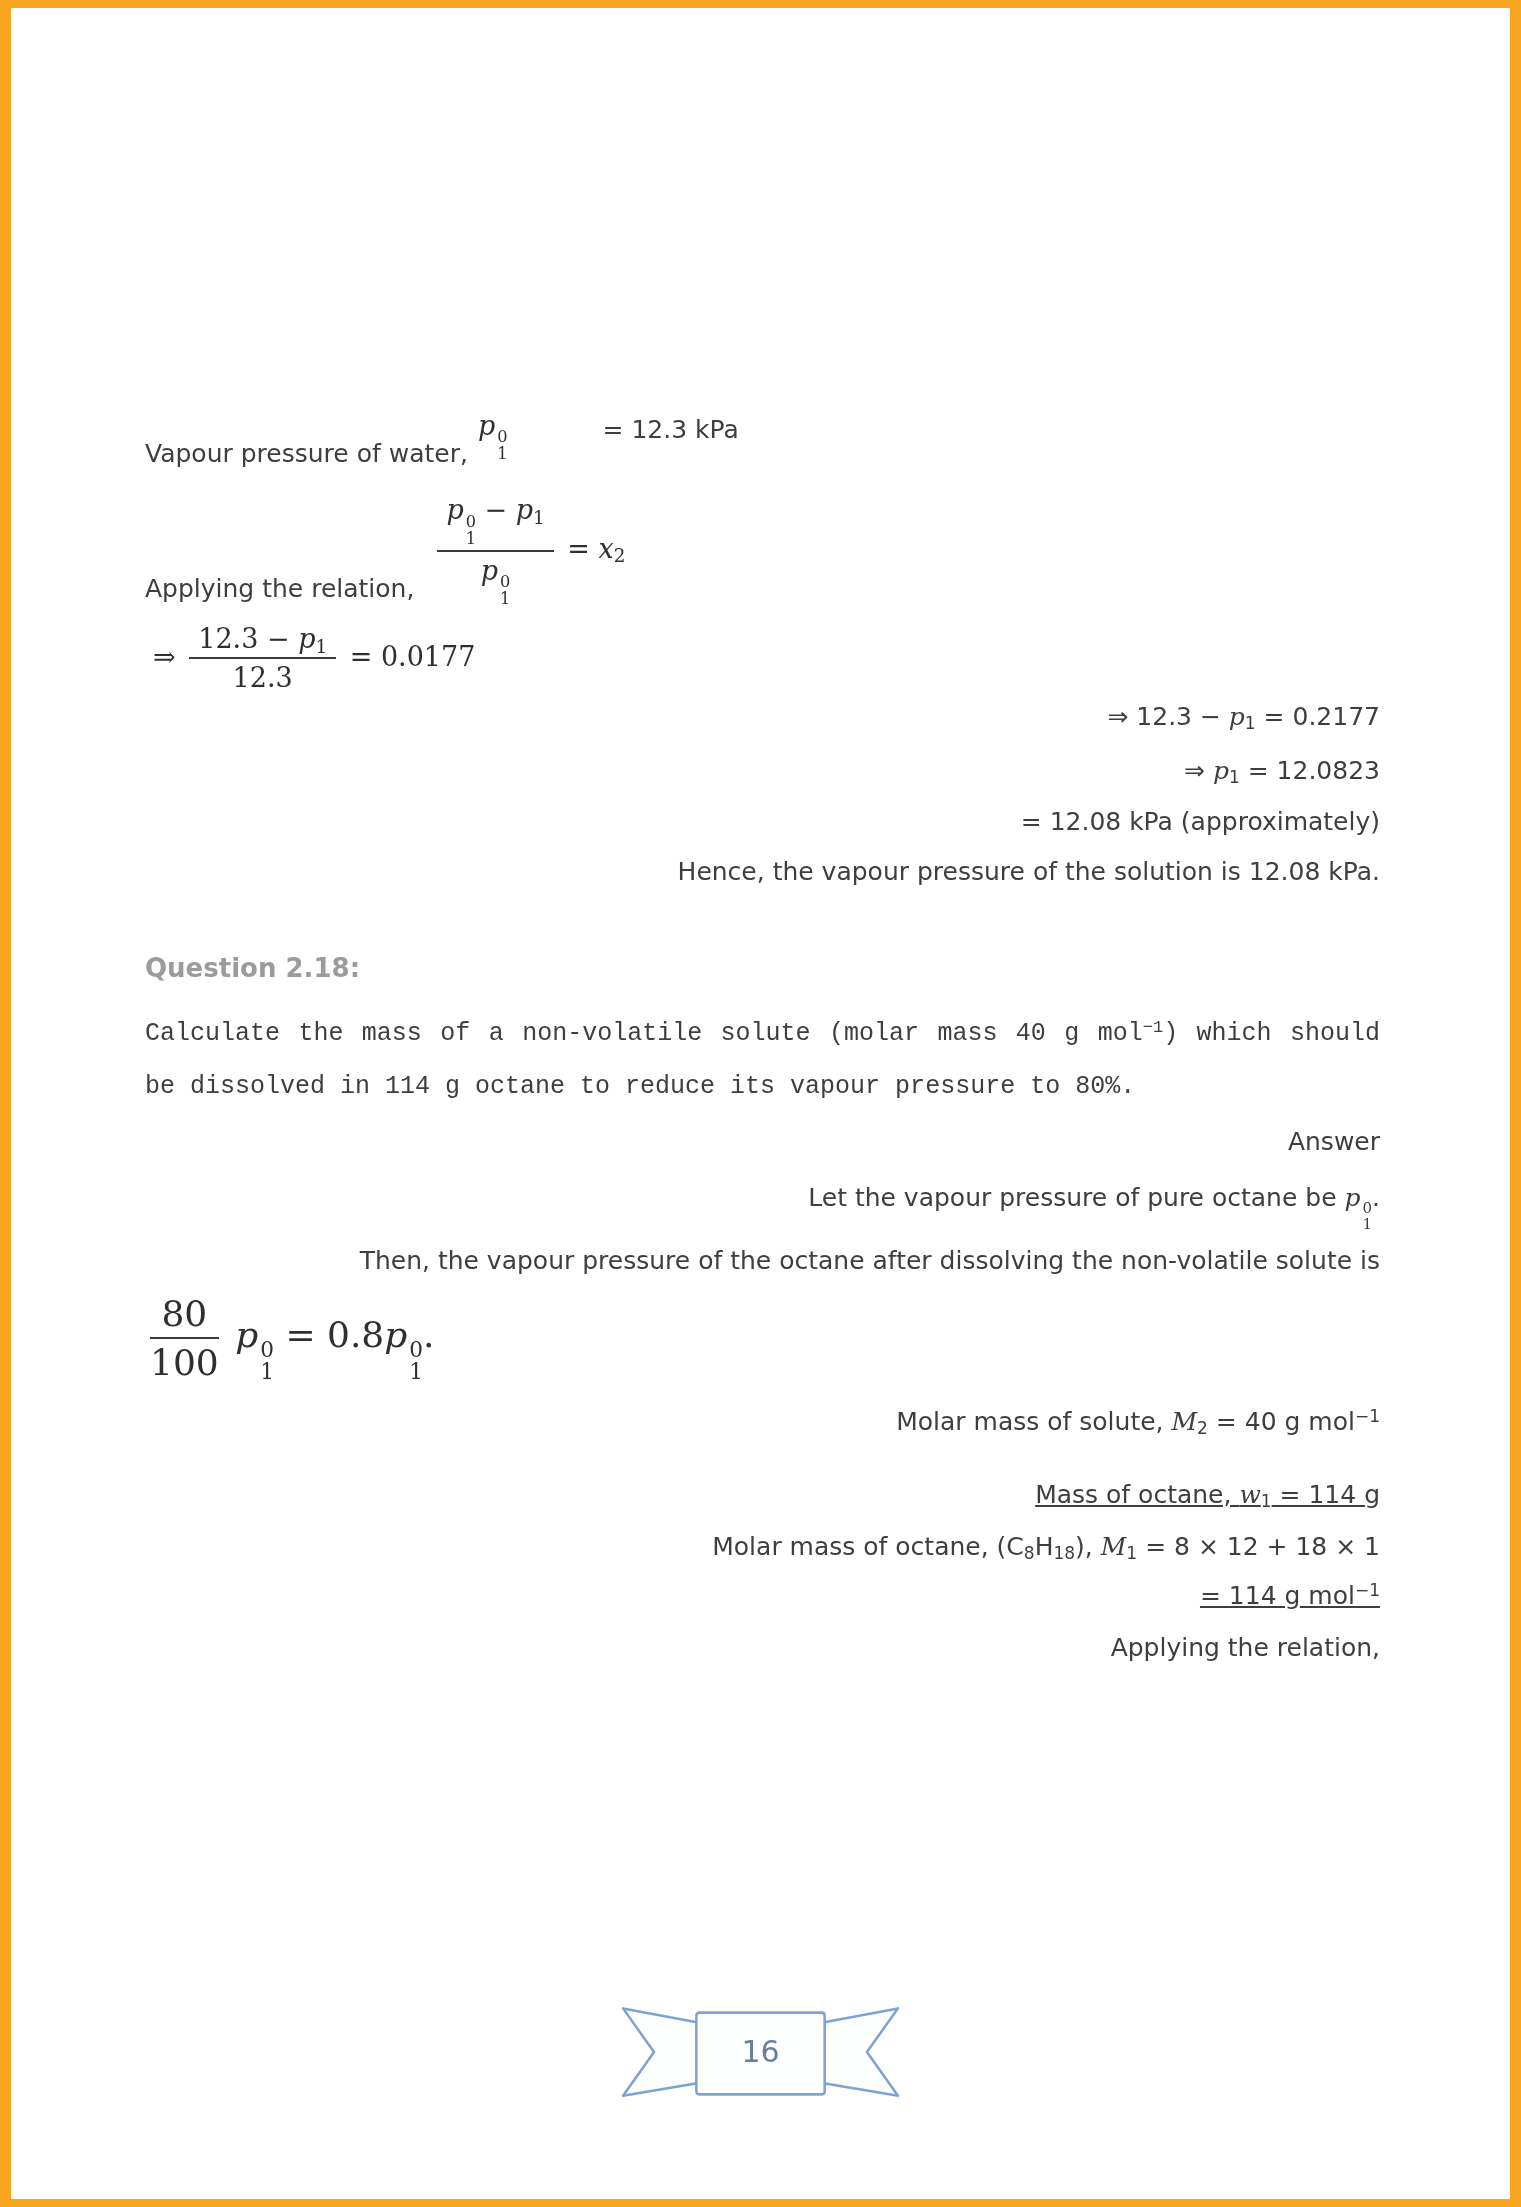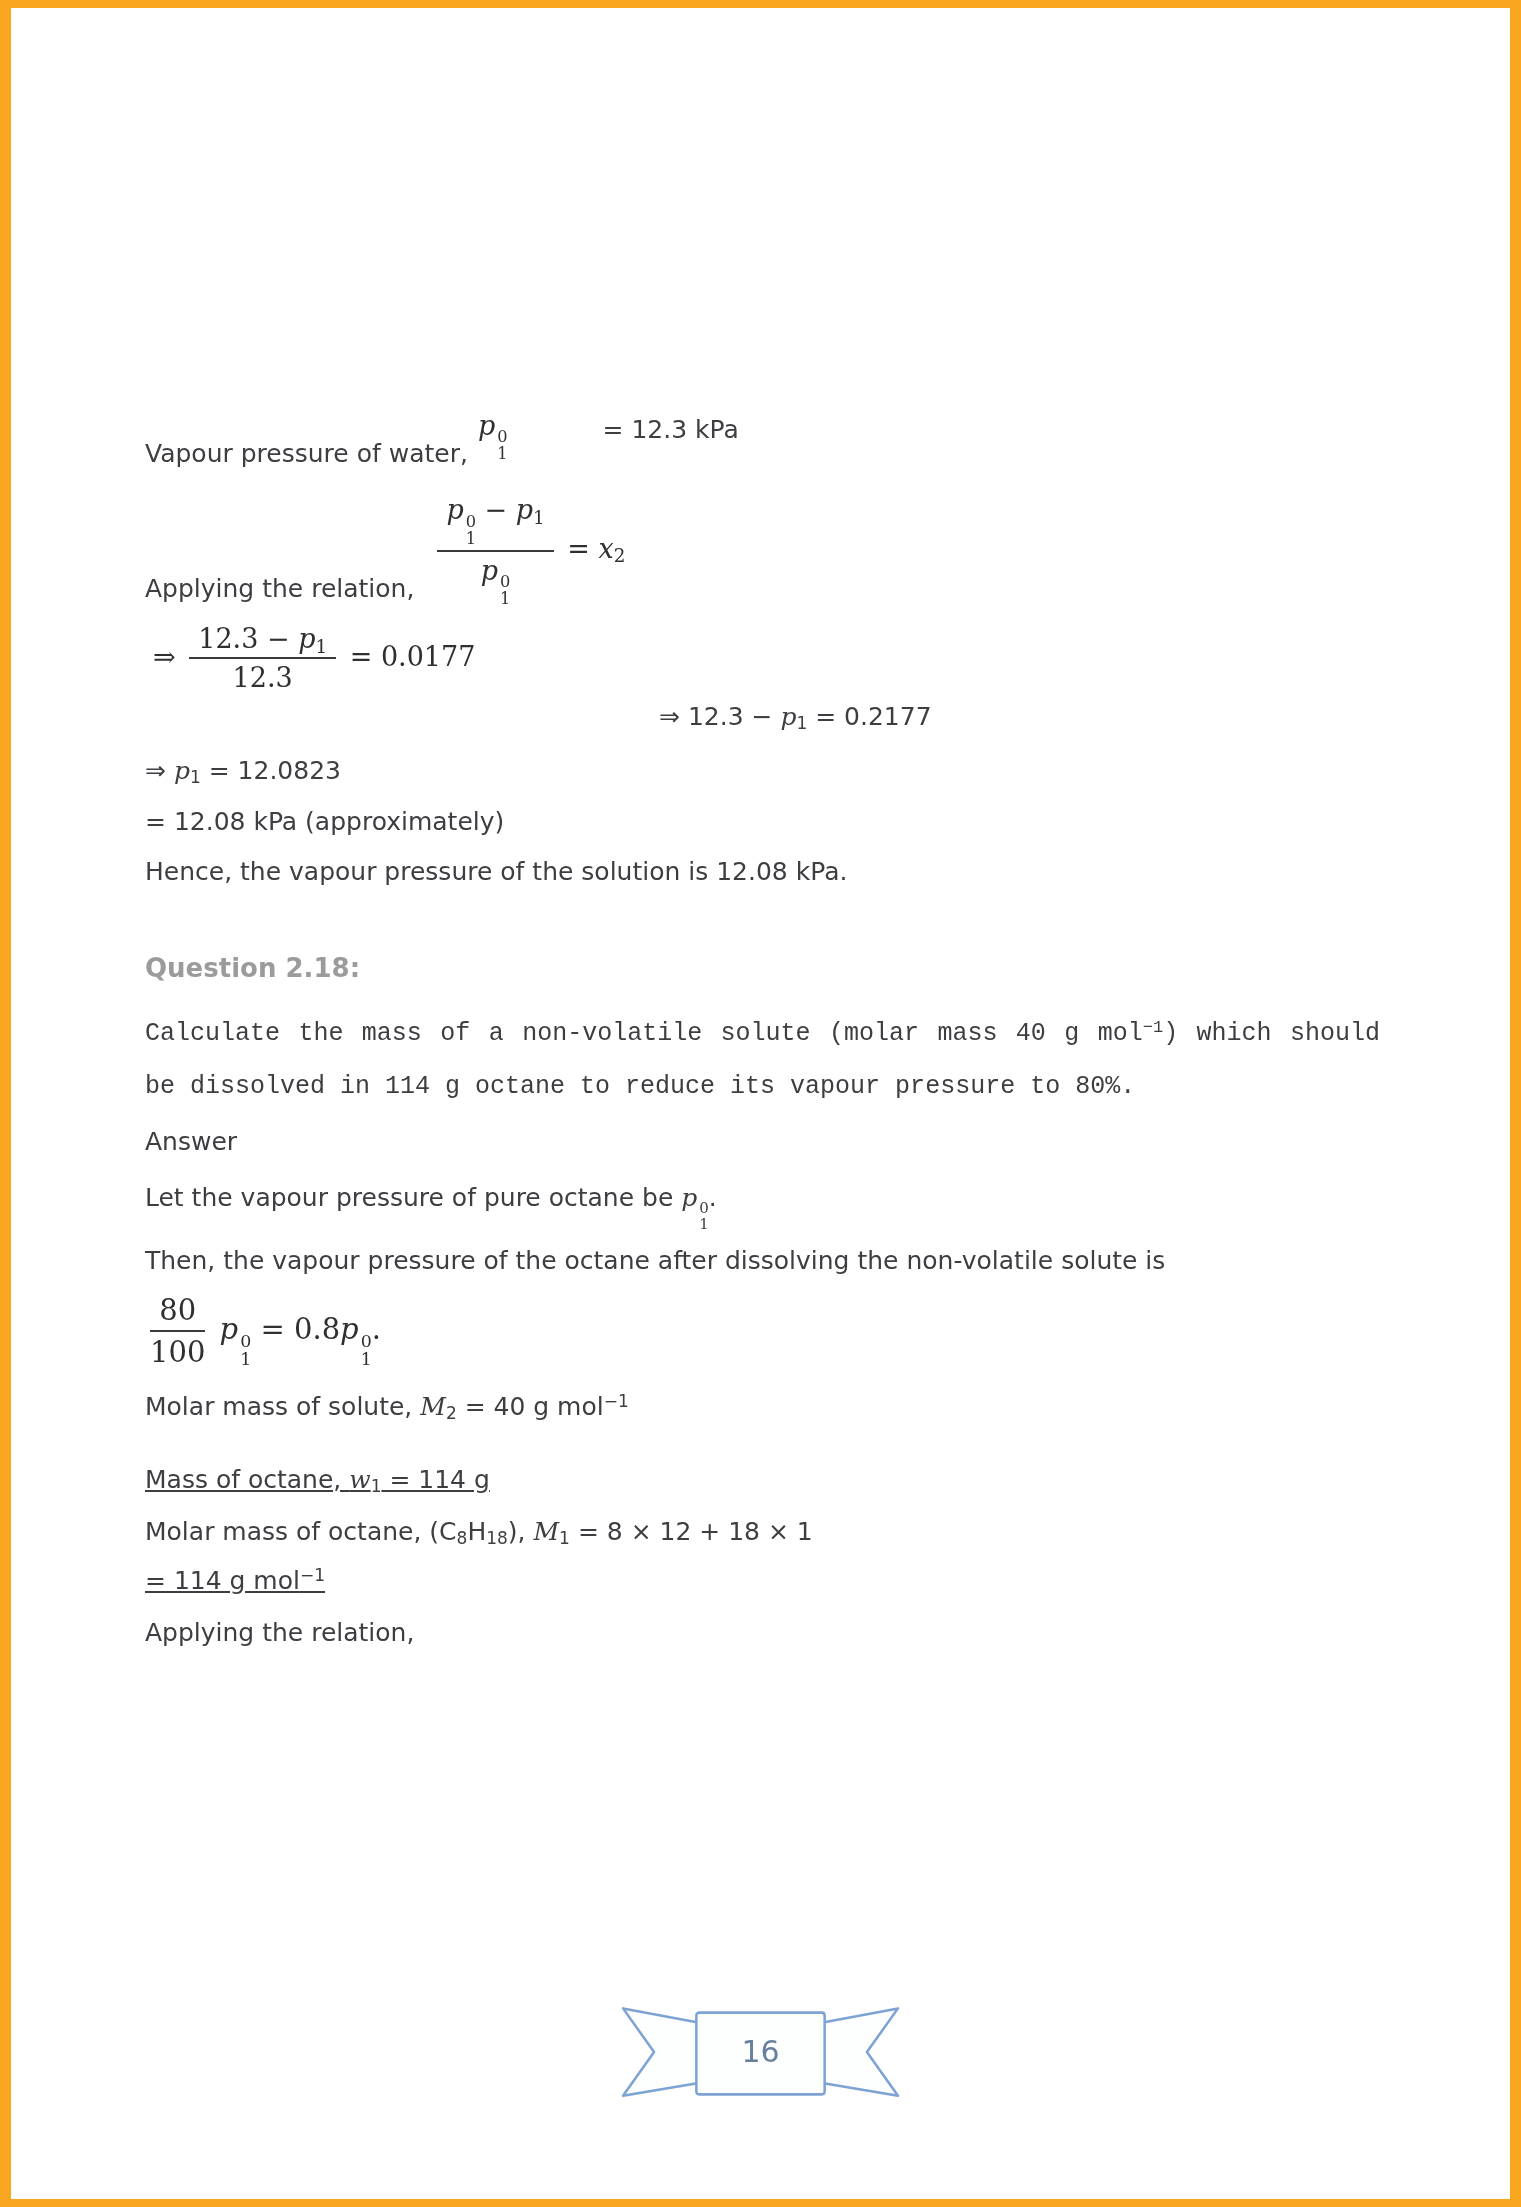--- a/index.html
+++ b/index.html
@@ -6,21 +6,21 @@
   html,body{margin:0;padding:0;background:#ffffff;}
   .frame{
     width:1521px;height:2207px;
     border:8px solid #f8a520;border-left-width:11px;border-right-width:11px;
     background:#ffffff;
     display:flex;flex-direction:column;
     font-family:"DejaVu Sans","Liberation Sans",sans-serif;
     color:#3e3e42;
   }
   .content{padding:402px 130px 0 134px;font-size:25px;}
-  .line{display:block;margin-bottom:21px;line-height:1.3;}
+  .line{display:block;margin-bottom:21px;line-height:1.3;text-align:right;}
   .row{display:flex;align-items:flex-end;}
   .math{font-family:"DejaVu Serif","Liberation Serif",serif;color:#2f2f2f;}
   .var{font-family:"DejaVu Serif","Liberation Serif",serif;font-style:italic;}
   .stack{display:inline-flex;flex-direction:column;align-items:flex-start;
     font-size:0.60em;line-height:1.05;vertical-align:-0.45em;margin-left:2px;
     font-family:"DejaVu Serif","Liberation Serif",serif;font-style:normal;}
   .stack .up,.stack .down{display:block;}
   sub,sup{line-height:0;}
   sub{font-size:0.68em;vertical-align:-0.25em;}
   sup{font-size:0.68em;vertical-align:0.5em;}
@@ -34,21 +34,21 @@
   .rel-formula{font-size:27px;margin-left:18px;margin-bottom:-4px;}
   .step-math{font-size:27px;margin-left:8px;margin-bottom:8px;}
   .indent-step{margin-left:514px;margin-bottom:22px;}
   .mb18{margin-bottom:18px;}
   .mb64{margin-bottom:64px;}
   .q-head{color:#9b9b9b;font-weight:bold;margin-bottom:24px;font-size:26px;}
   .para{text-align:justify;line-height:2.14;margin-bottom:12px;font-family:Liberation Mono, monospace;}
   .mb24{margin-bottom:24px;}
   .mb12{margin-bottom:12px;}
   .mb16{margin-bottom:16px;}
-  .octane-math{font-size:29px;margin-bottom:22px;}
+  .octane-math{font-size:36px;margin-bottom:22px;}
   .mb22{margin-bottom:40px;}
   .mb20{margin-bottom:20px;text-decoration:underline;}
   .ribbon-wrap{margin:auto auto 96px;position:relative;width:289px;height:99px;}
   .ribbon-wrap svg{display:block;}
   .page-num{position:absolute;left:0;right:0;top:0;bottom:4px;
     display:flex;align-items:center;justify-content:center;
     font-size:30px;color:#68809f;}
 </style>
 </head>
 <body>

